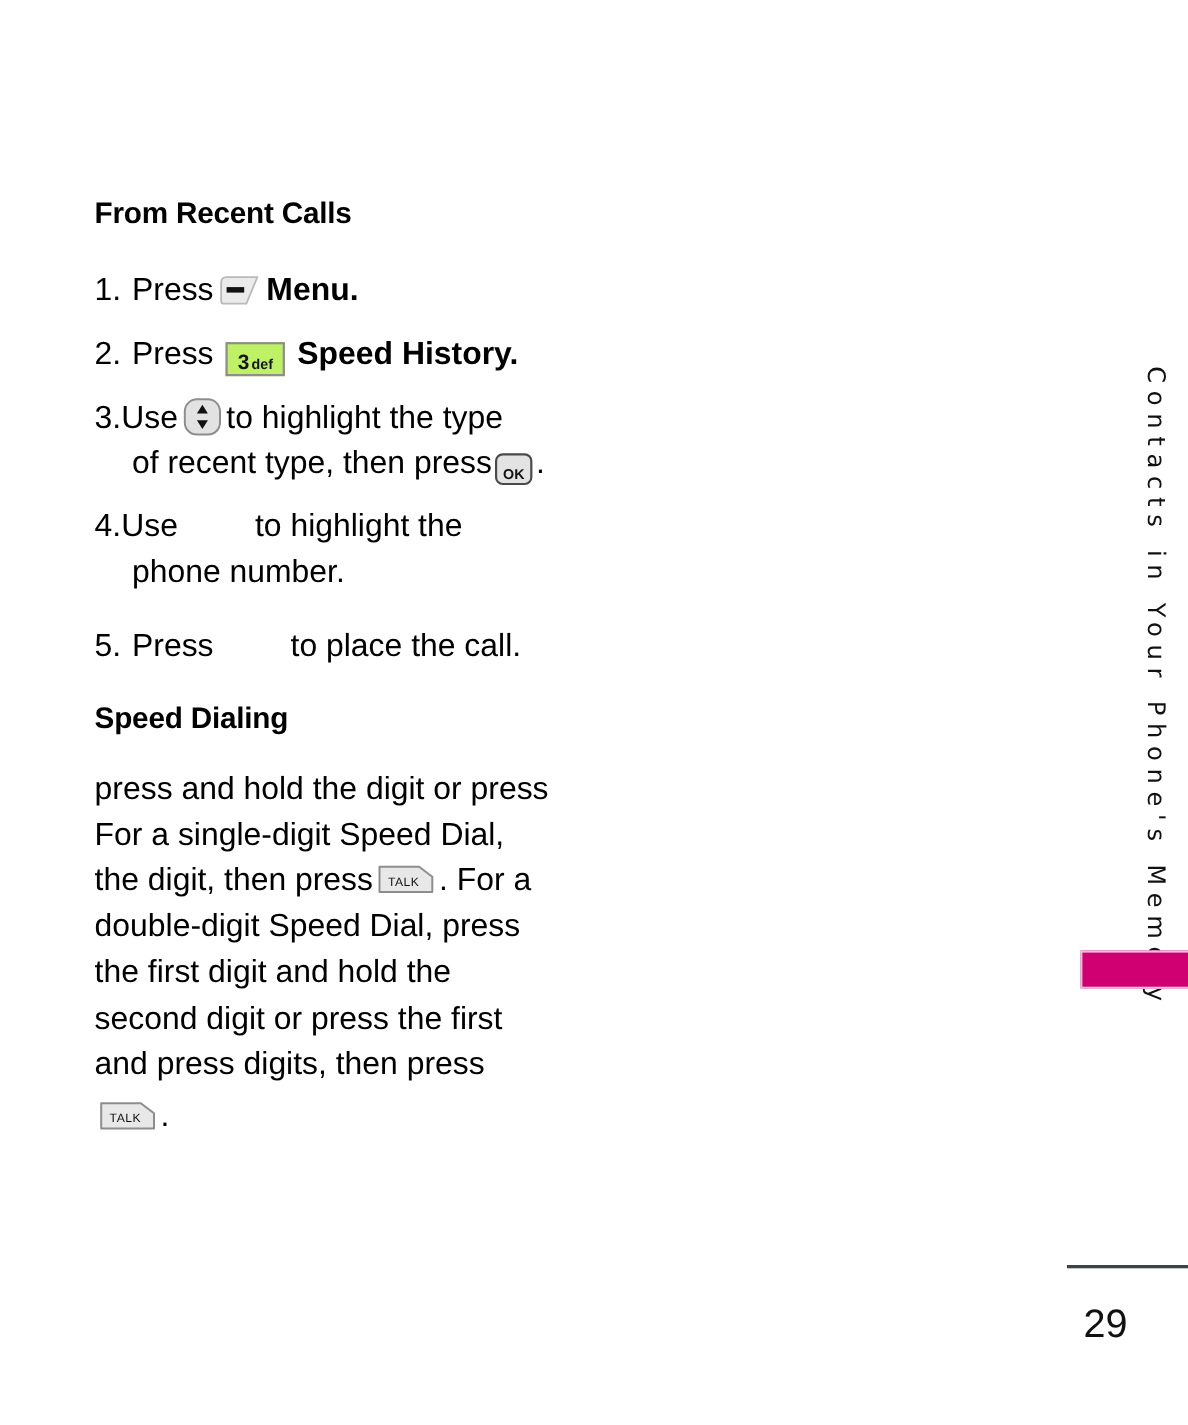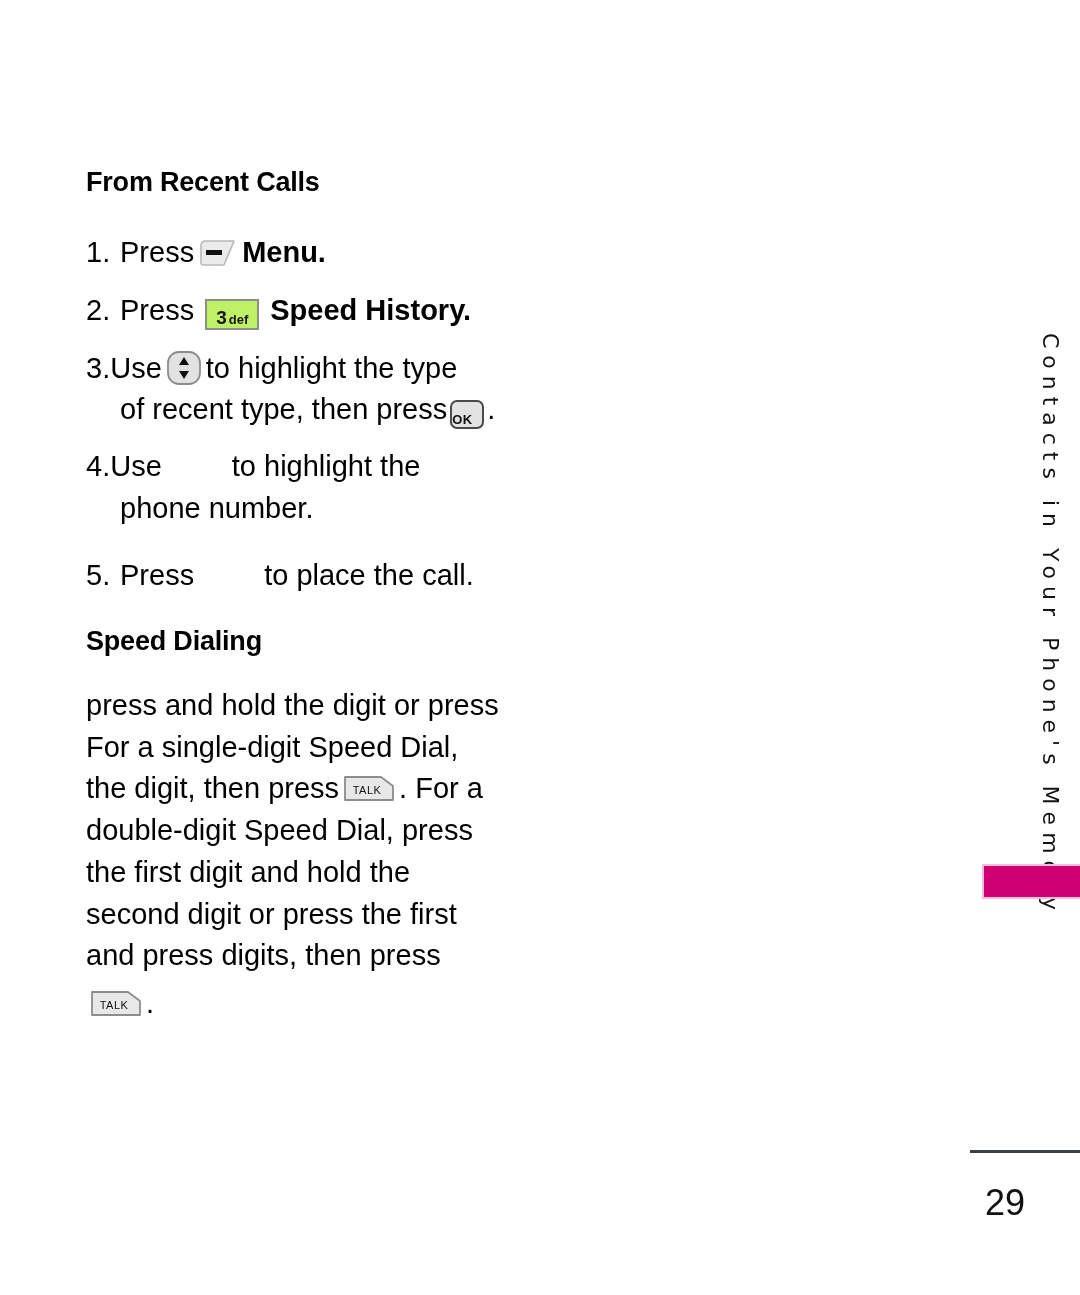--- a/index.html
+++ b/index.html
@@ -14,21 +14,21 @@
     overflow: hidden;
     font-family: "Liberation Sans", sans-serif;
     color: #000000;
     -webkit-font-smoothing: antialiased;
   }
 
   
   .content {
     position: absolute;
     left: 86px;
-    top: 168px;
+    top: 180px;
     width: 470px;
   }
 
   .section-heading {
     font-size: 27px;
     font-weight: bold;
     letter-spacing: -0.2px;
     margin: 0 0 34px 0;
     line-height: 1.1;
   }
@@ -134,21 +134,21 @@
   .key-nav svg { display: block; }
 
   
   .key-ok {
     width: 34px;
     height: 29px;
     border: 2px solid #4a4a4a;
     border-radius: 7px;
     background: #e3e3e3;
     box-sizing: border-box;
-    text-align: left;
+    text-align: center;
     line-height: 25px;
     vertical-align: -5px;
     margin: 0 3px;
   }
   .key-ok .lbl {
     font-size: 13px;
     font-weight: bold;
     color: #111;
     letter-spacing: 0.3px;
   }

